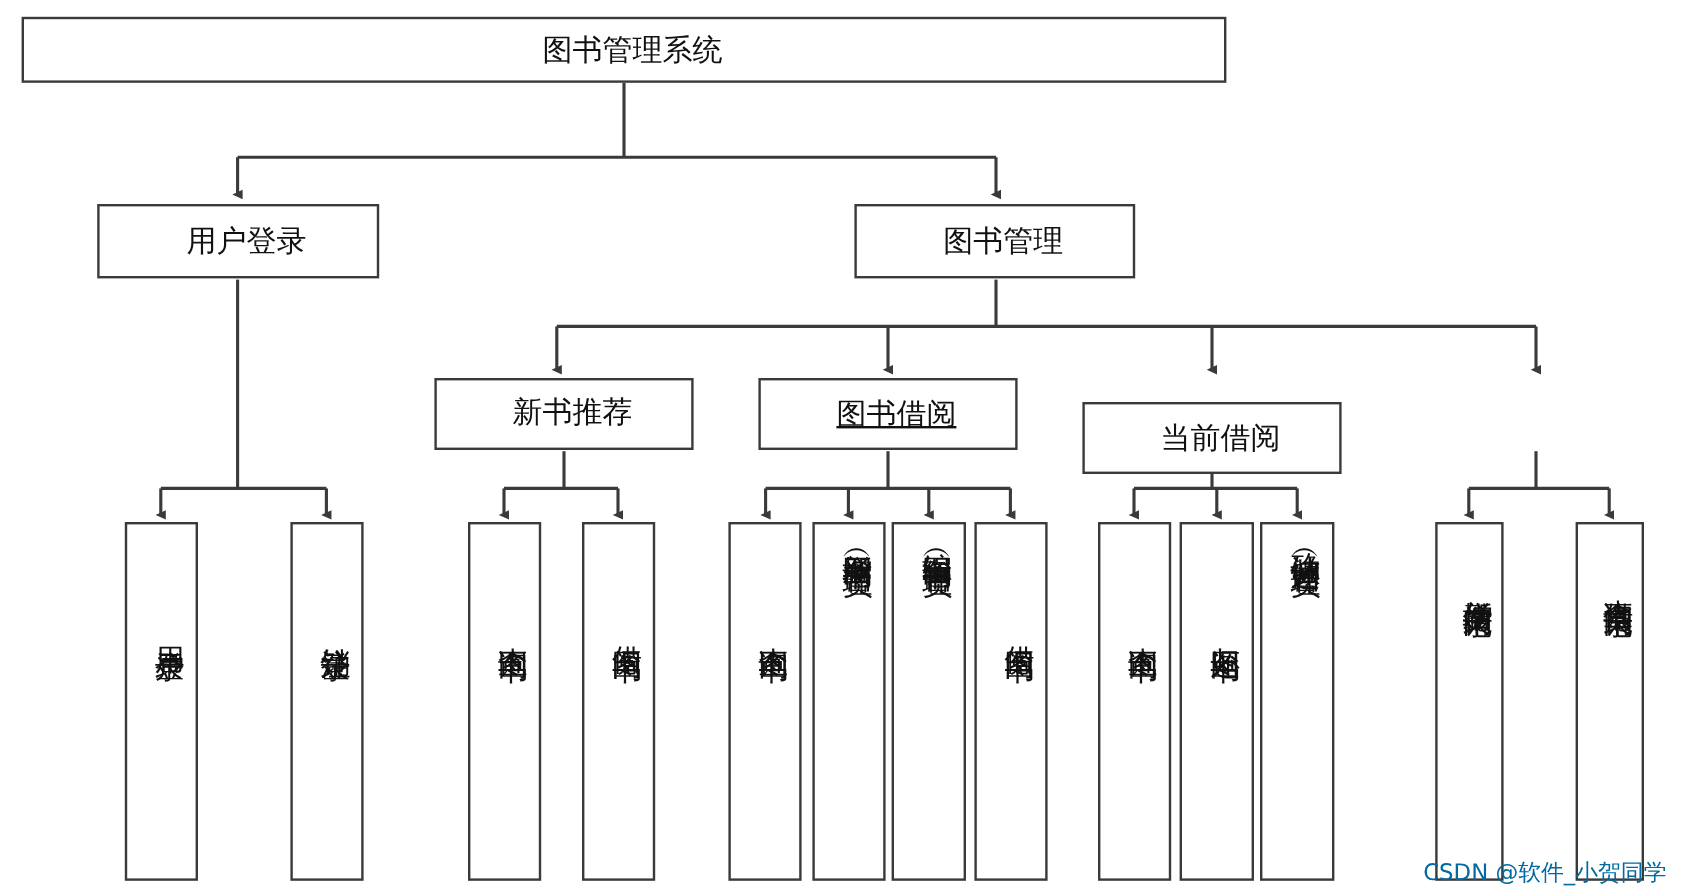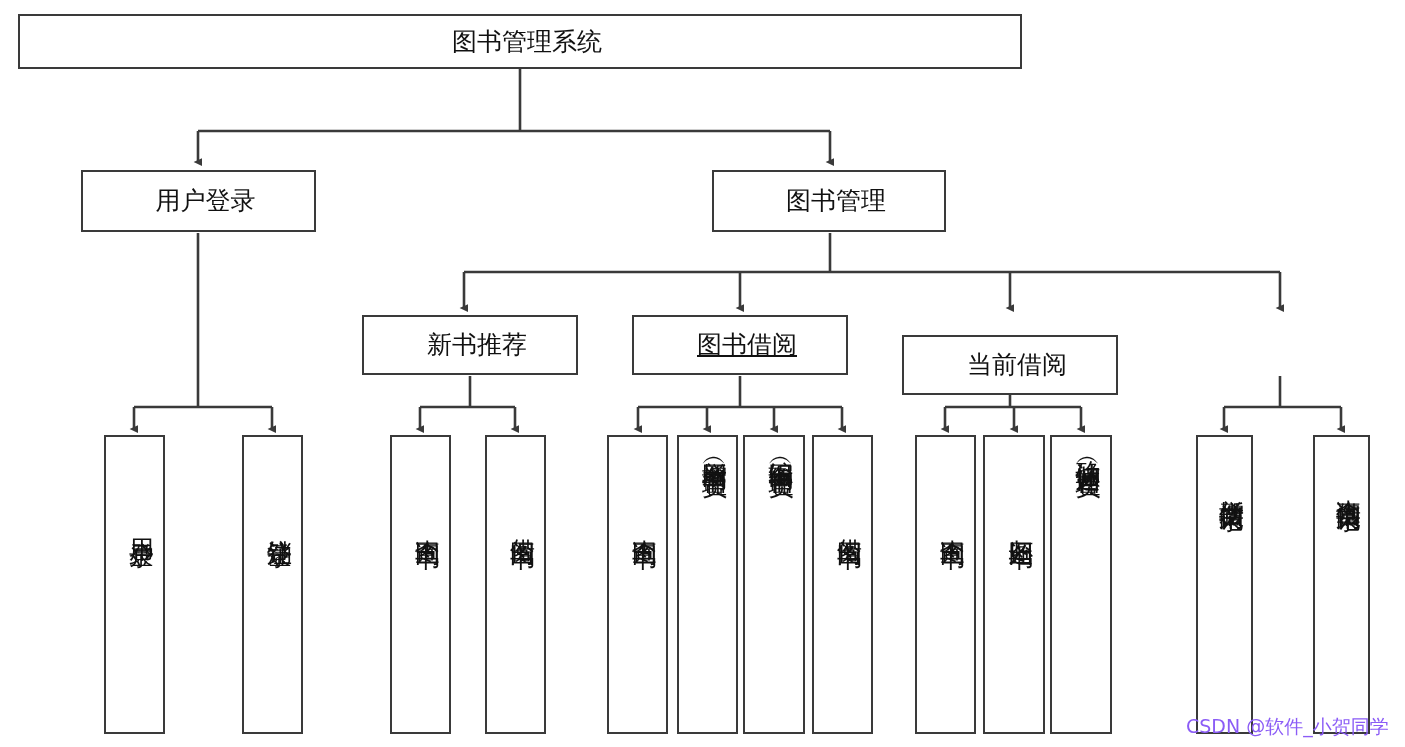--- a/index.html
+++ b/index.html
@@ -60,21 +60,21 @@
     white-space: nowrap;
   }
   .node .htext {
     white-space: nowrap;
   }
   #watermark {
     position: absolute;
     left: 1186px;
     top: 714px;
     font-size: 19px;
-    color: #8b5cf6;
+    color: #0369a1;
     white-space: nowrap;
     font-family: "DejaVu Sans", "Liberation Sans", sans-serif;
     text-align: right;
   }
 </style>
 </head>
 <body>
 
 <div id="canvas">
 

